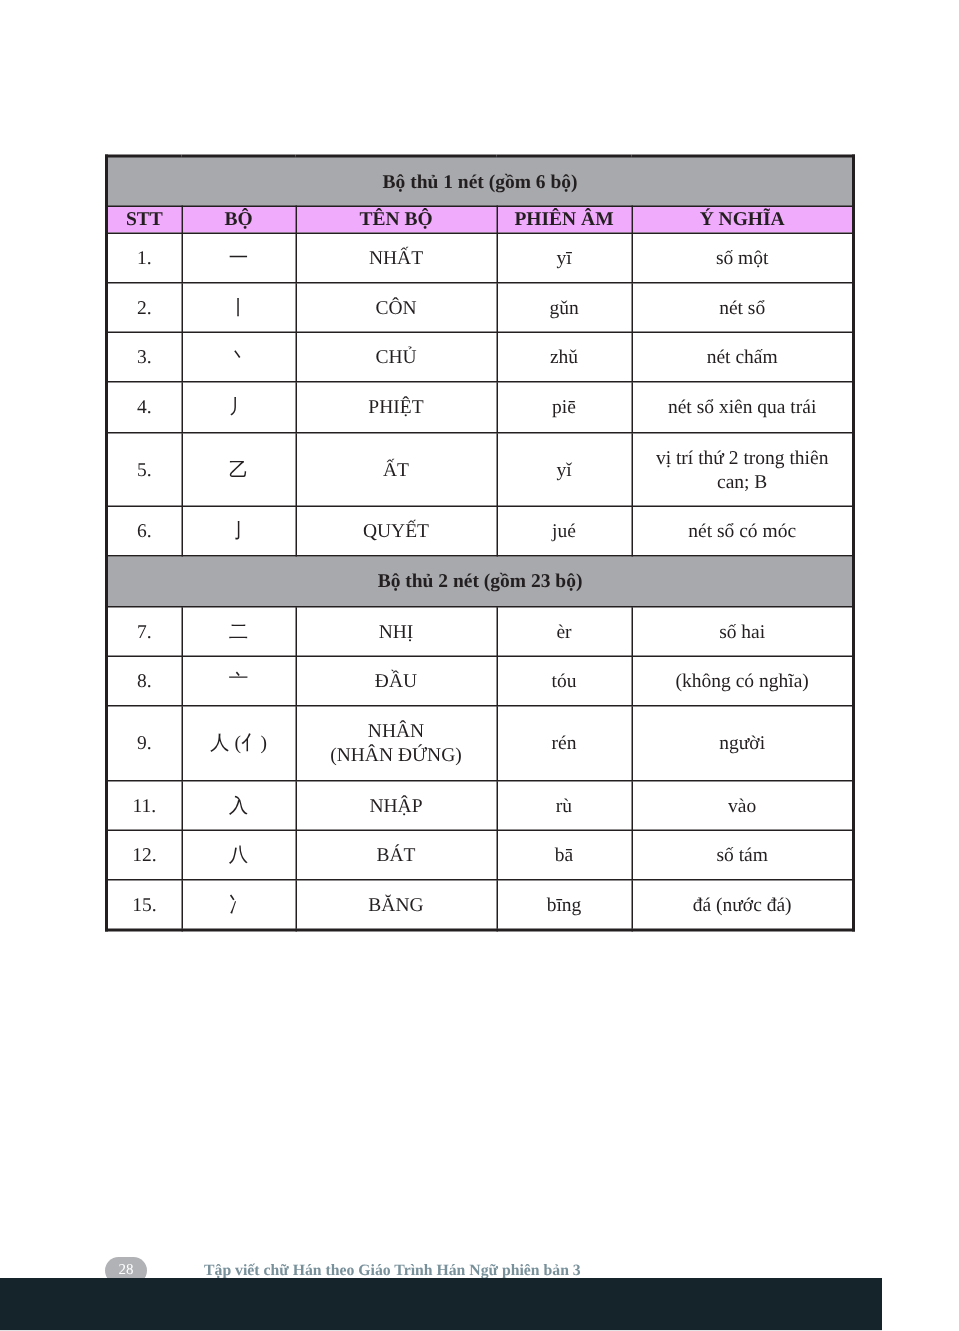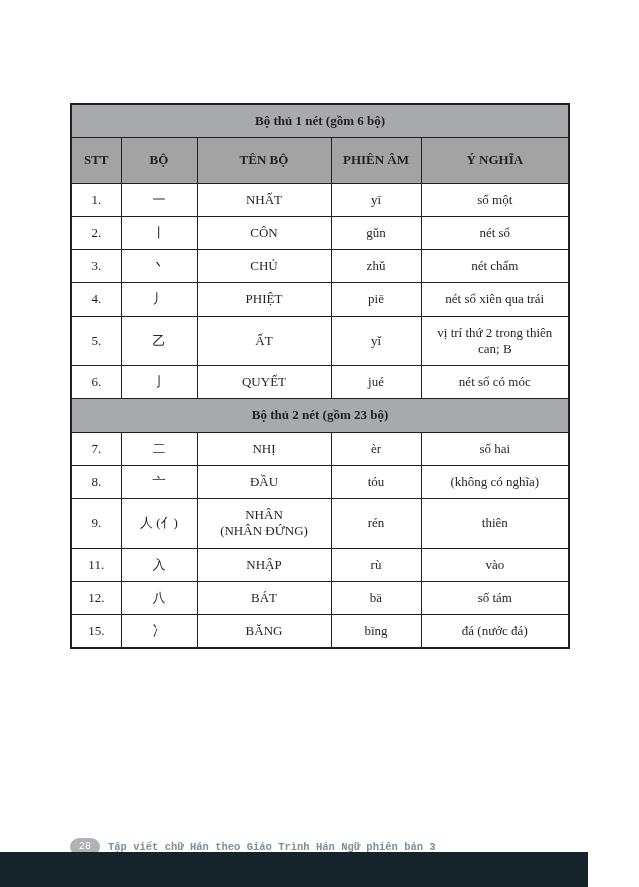--- a/index.html
+++ b/index.html
@@ -34,51 +34,52 @@
     white-space: pre-line;
     line-height: 1.25;
   }
   td.section-header {
     background: #a7a9ac;
     font-weight: bold;
     font-size: 14.5px;
     padding: 6px 4px;
   }
   table.radicals th {
-    background: #a3a3a3;
+    background: #f0abfc;
     font-weight: bold;
     font-size: 13px;
-    padding: 14px 3px;
+    padding: 0 3px;
     text-align: center;
   }
   td.col-bo {
     font-size: 17px;
   }
   td.col-stt { font-size: 13px; }
   .footer {
     position: absolute;
     left: 70px;
     top: 838px;
     display: flex;
     align-items: center;
     gap: 8px;
-    font-family: Liberation Mono, monospace;
+    font-family: Liberation Serif, serif;
   }
   .page-badge {
     background: #b0b2b5;
     color: #ffffff;
     font-size: 10px;
     line-height: 1;
     padding: 4px 9px;
     border-radius: 9px;
   }
   .footer-text {
     color: #78909a;
     font-size: 10.5px;
     font-weight: bold;
+    margin-left: 30px;
   }
   .bottom-bar {
     position: absolute;
     left: 0;
     top: 852px;
     width: 639px;
     height: 35px;
     background: #15242b;
   }
 </style>
@@ -164,21 +165,21 @@
           <td class="col-ten_bo">ĐẦU</td>
           <td class="col-phien_am">tóu</td>
           <td class="col-y_nghia">(không có nghĩa)</td>
         </tr>
         <tr>
           <td class="col-stt">9.</td>
           <td class="col-bo">人 (亻)</td>
           <td class="col-ten_bo">NHÂN
 (NHÂN ĐỨNG)</td>
           <td class="col-phien_am">rén</td>
-          <td class="col-y_nghia">thiên</td>
+          <td class="col-y_nghia">người</td>
         </tr>
         <tr>
           <td class="col-stt">11.</td>
           <td class="col-bo">入</td>
           <td class="col-ten_bo">NHẬP</td>
           <td class="col-phien_am">rù</td>
           <td class="col-y_nghia">vào</td>
         </tr>
         <tr>
           <td class="col-stt">12.</td>

